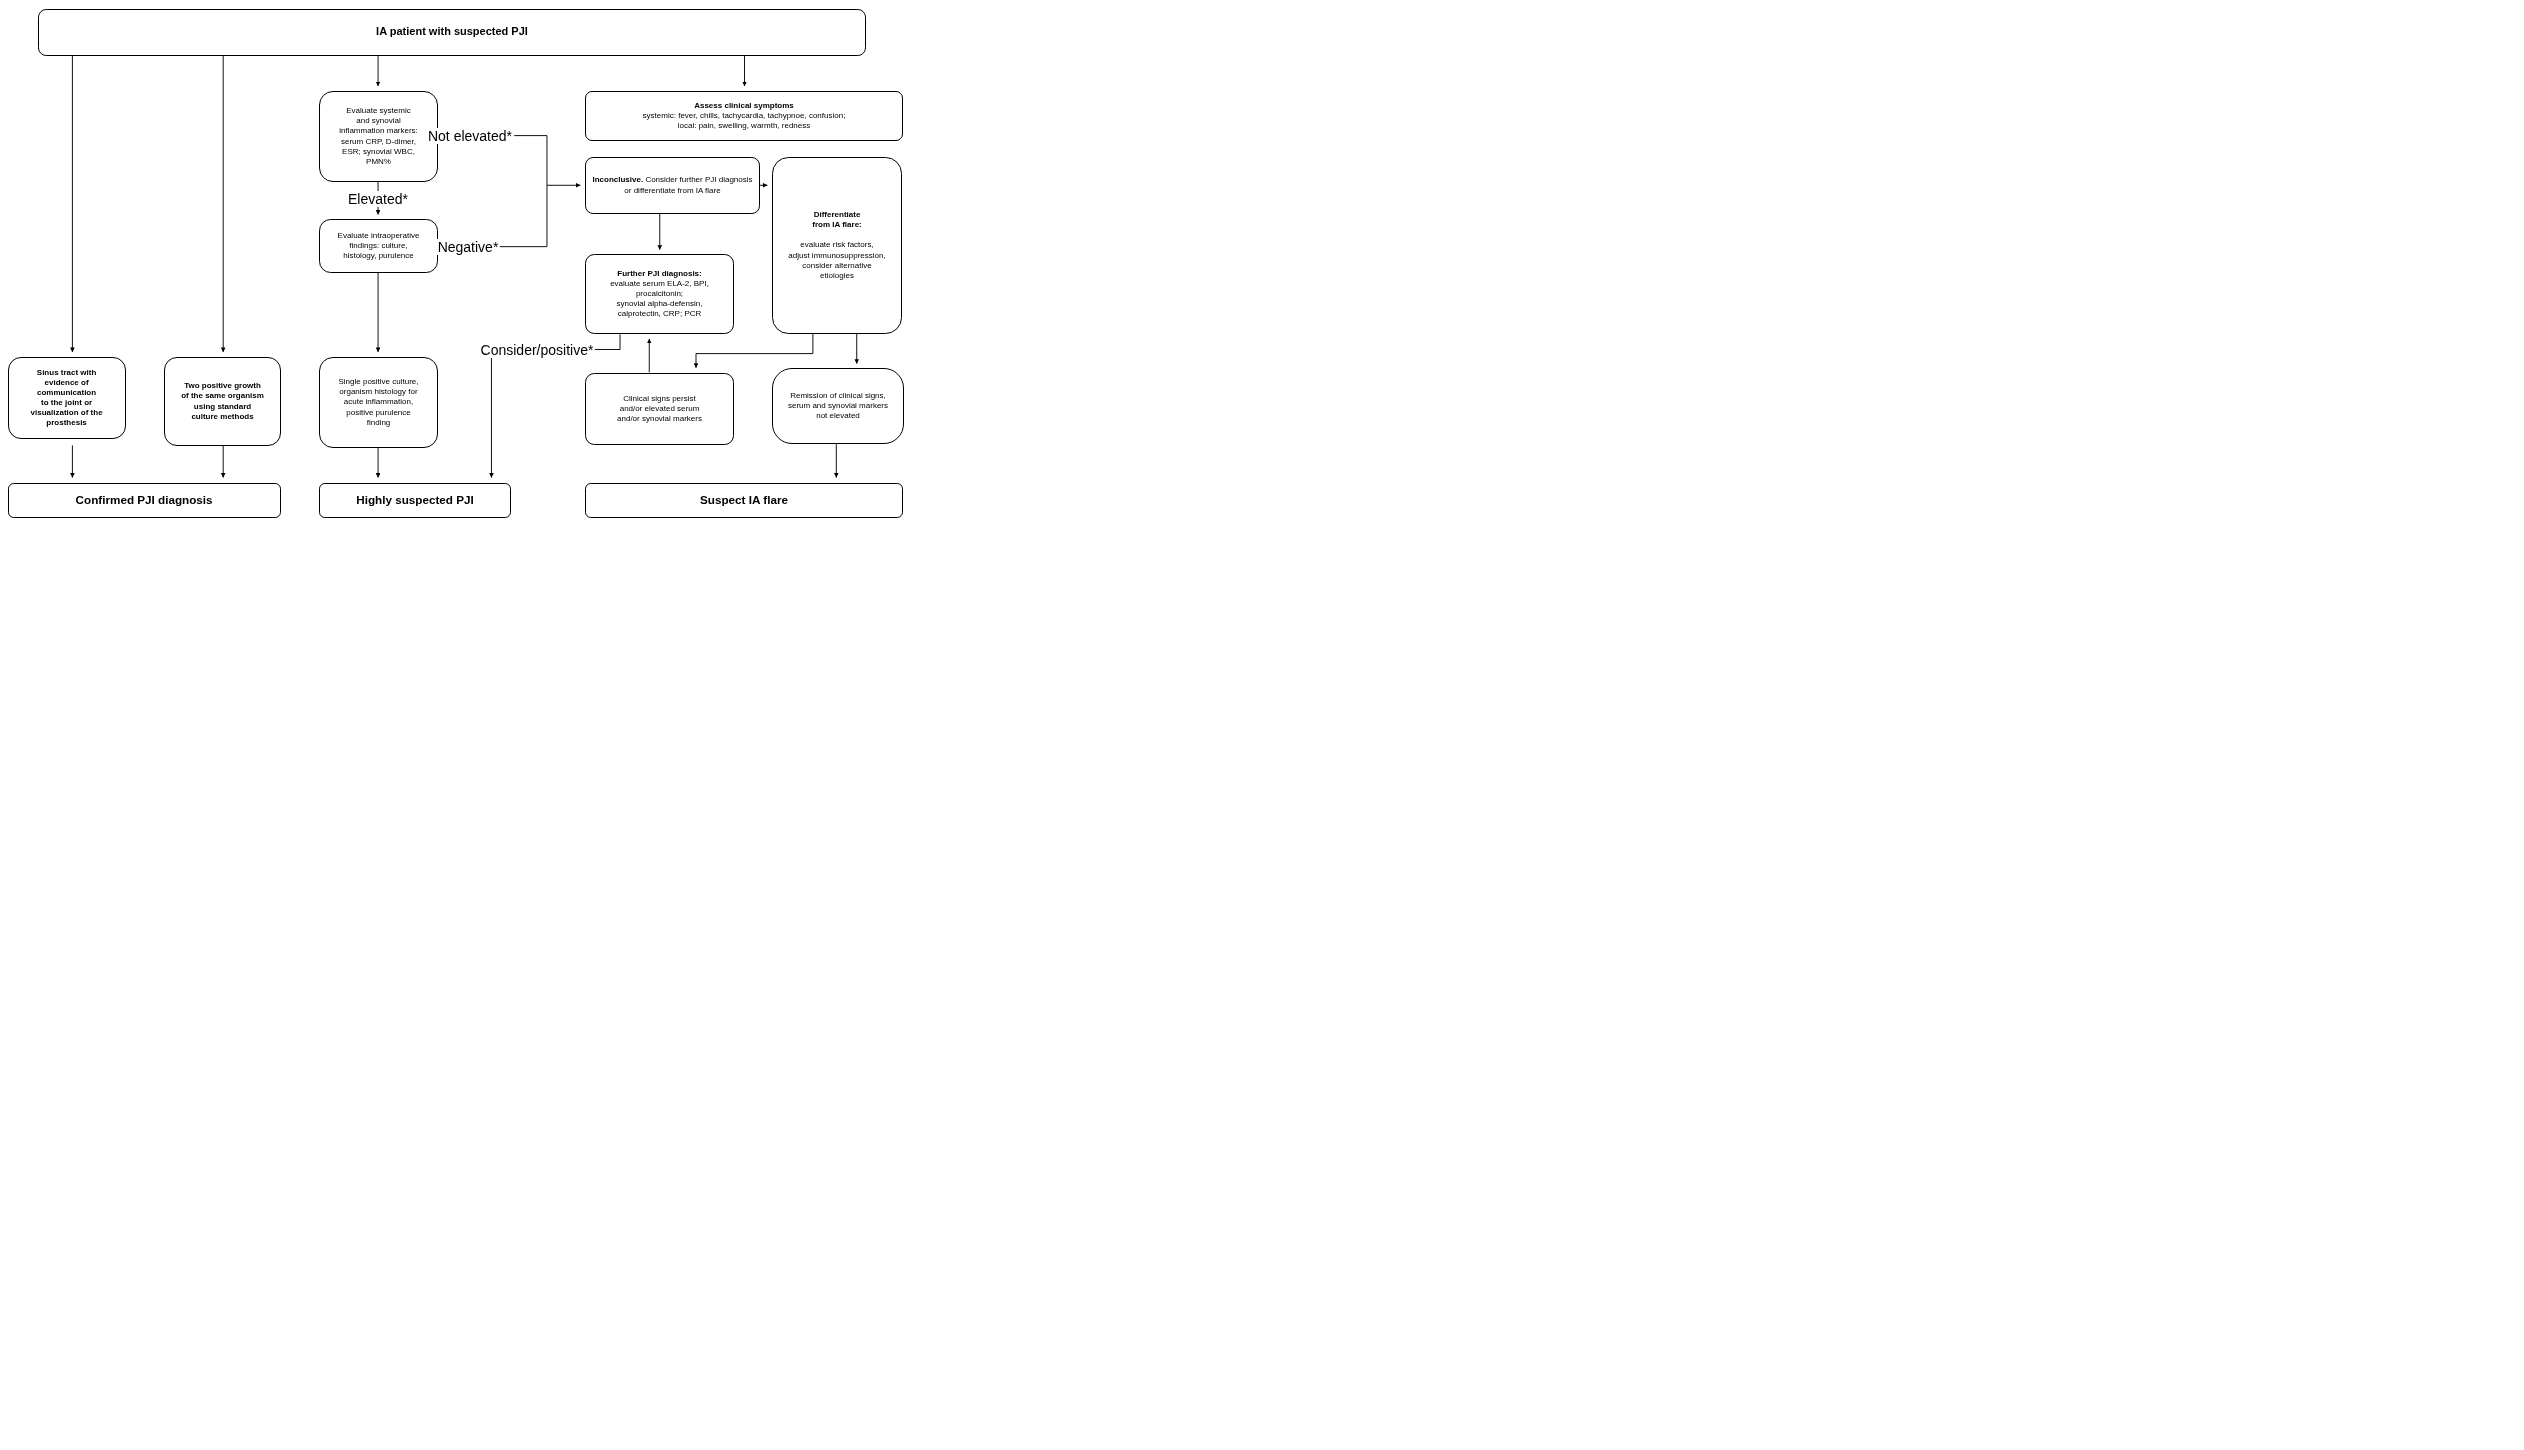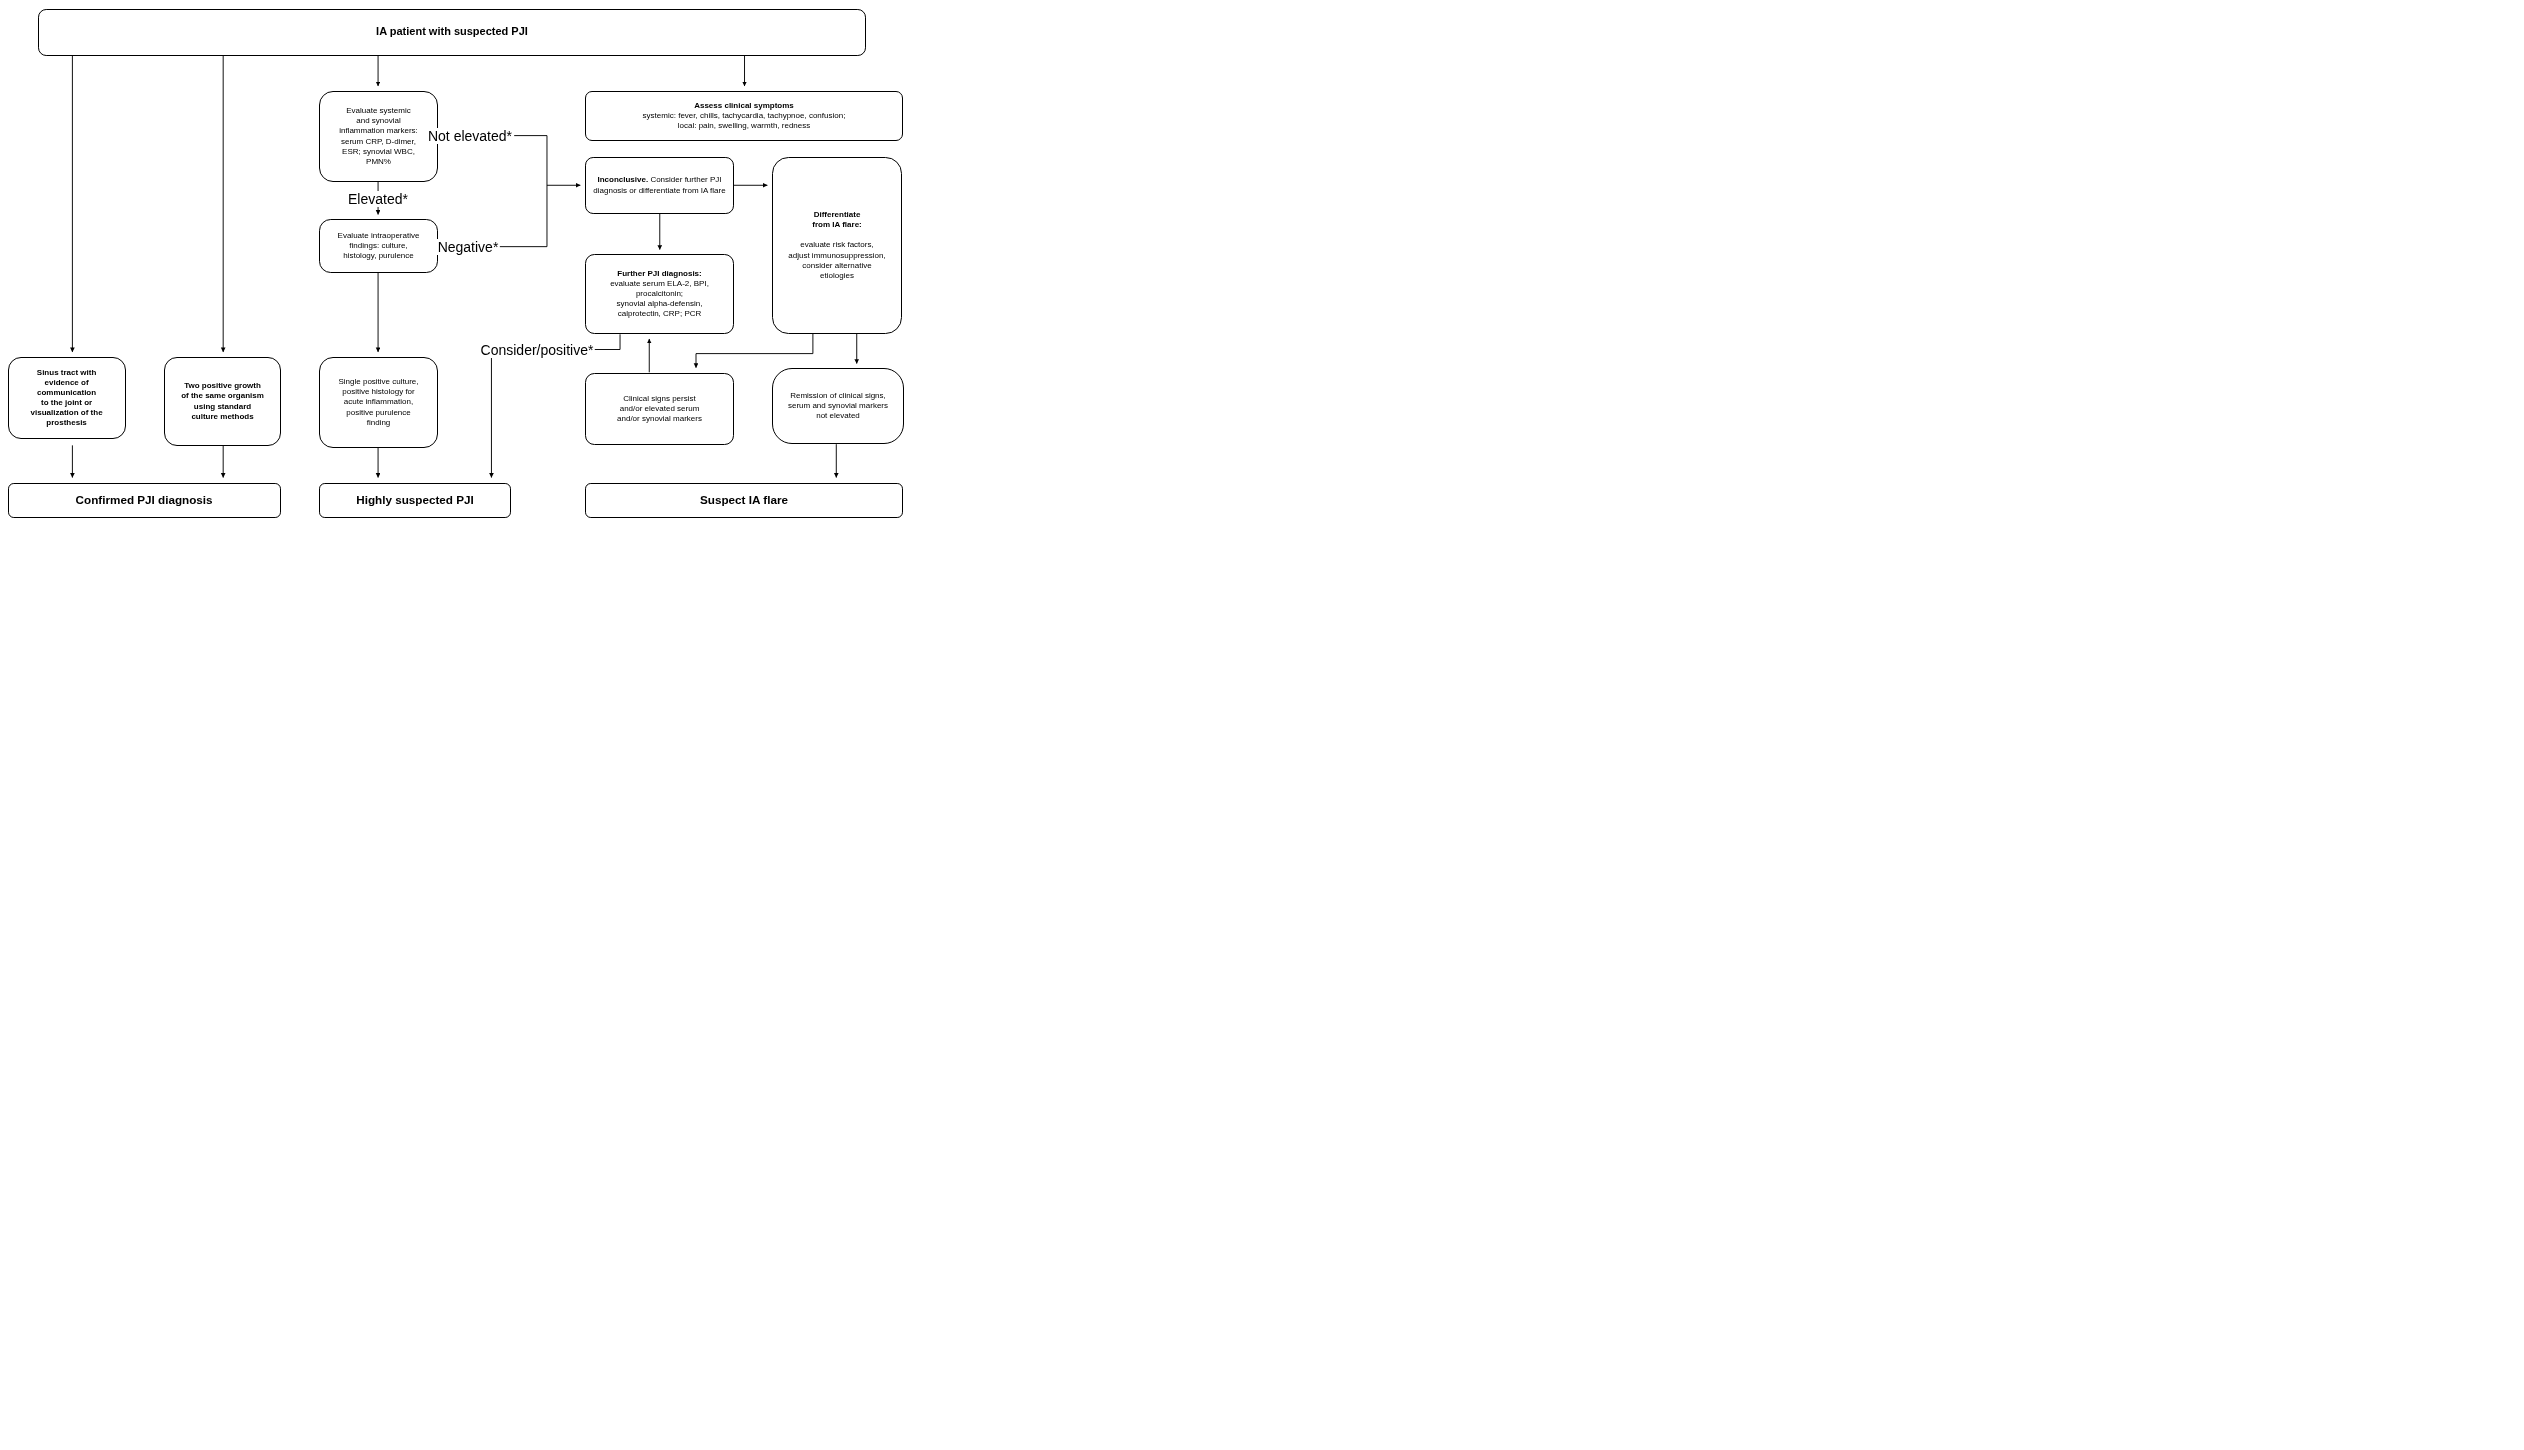--- a/index.html
+++ b/index.html
@@ -84,21 +84,21 @@
   </div>
 
   <div class="node" style="left:585px;top:91px;width:318px;height:50px;border-radius:7px;">
     <div class="bold">Assess clinical symptoms</div>
     <div>
         <div>systemic: fever, chills, tachycardia, tachypnoe, confusion;</div>
         <div>local: pain, swelling, warmth, redness</div>
       </div>
   </div>
 
-  <div class="node" style="left:585px;top:157px;width:149px;height:57px;border-radius:8.2px;">
+  <div class="node" style="left:585px;top:157px;width:175px;height:57px;border-radius:8.2px;">
     <div><b>Inconclusive.</b> <span>Consider further PJI diagnosis or differentiate from IA flare</span></div>
   </div>
 
   <div class="node" style="left:772px;top:157px;width:130px;height:177px;border-radius:16.4px;">
     <div class="bold">
         <div>Differentiate</div>
         <div>from IA flare:</div>
       </div>
     <div class="gap"></div>
     <div>
@@ -143,21 +143,21 @@
         <div>Two positive growth</div>
         <div>of the same organism</div>
         <div>using standard</div>
         <div>culture methods</div>
       </div>
   </div>
 
   <div class="node" style="left:319px;top:357px;width:119px;height:91px;border-radius:14px;">
     <div>
         <div>Single positive culture,</div>
-        <div>positive histology for</div>
+        <div>organism histology for</div>
         <div>acute inflammation,</div>
         <div>positive purulence</div>
         <div>finding</div>
       </div>
   </div>
 
   <div class="node" style="left:585px;top:373px;width:149px;height:72px;border-radius:9.4px;">
     <div>
         <div>Clinical signs persist</div>
         <div>and/or elevated serum</div>

